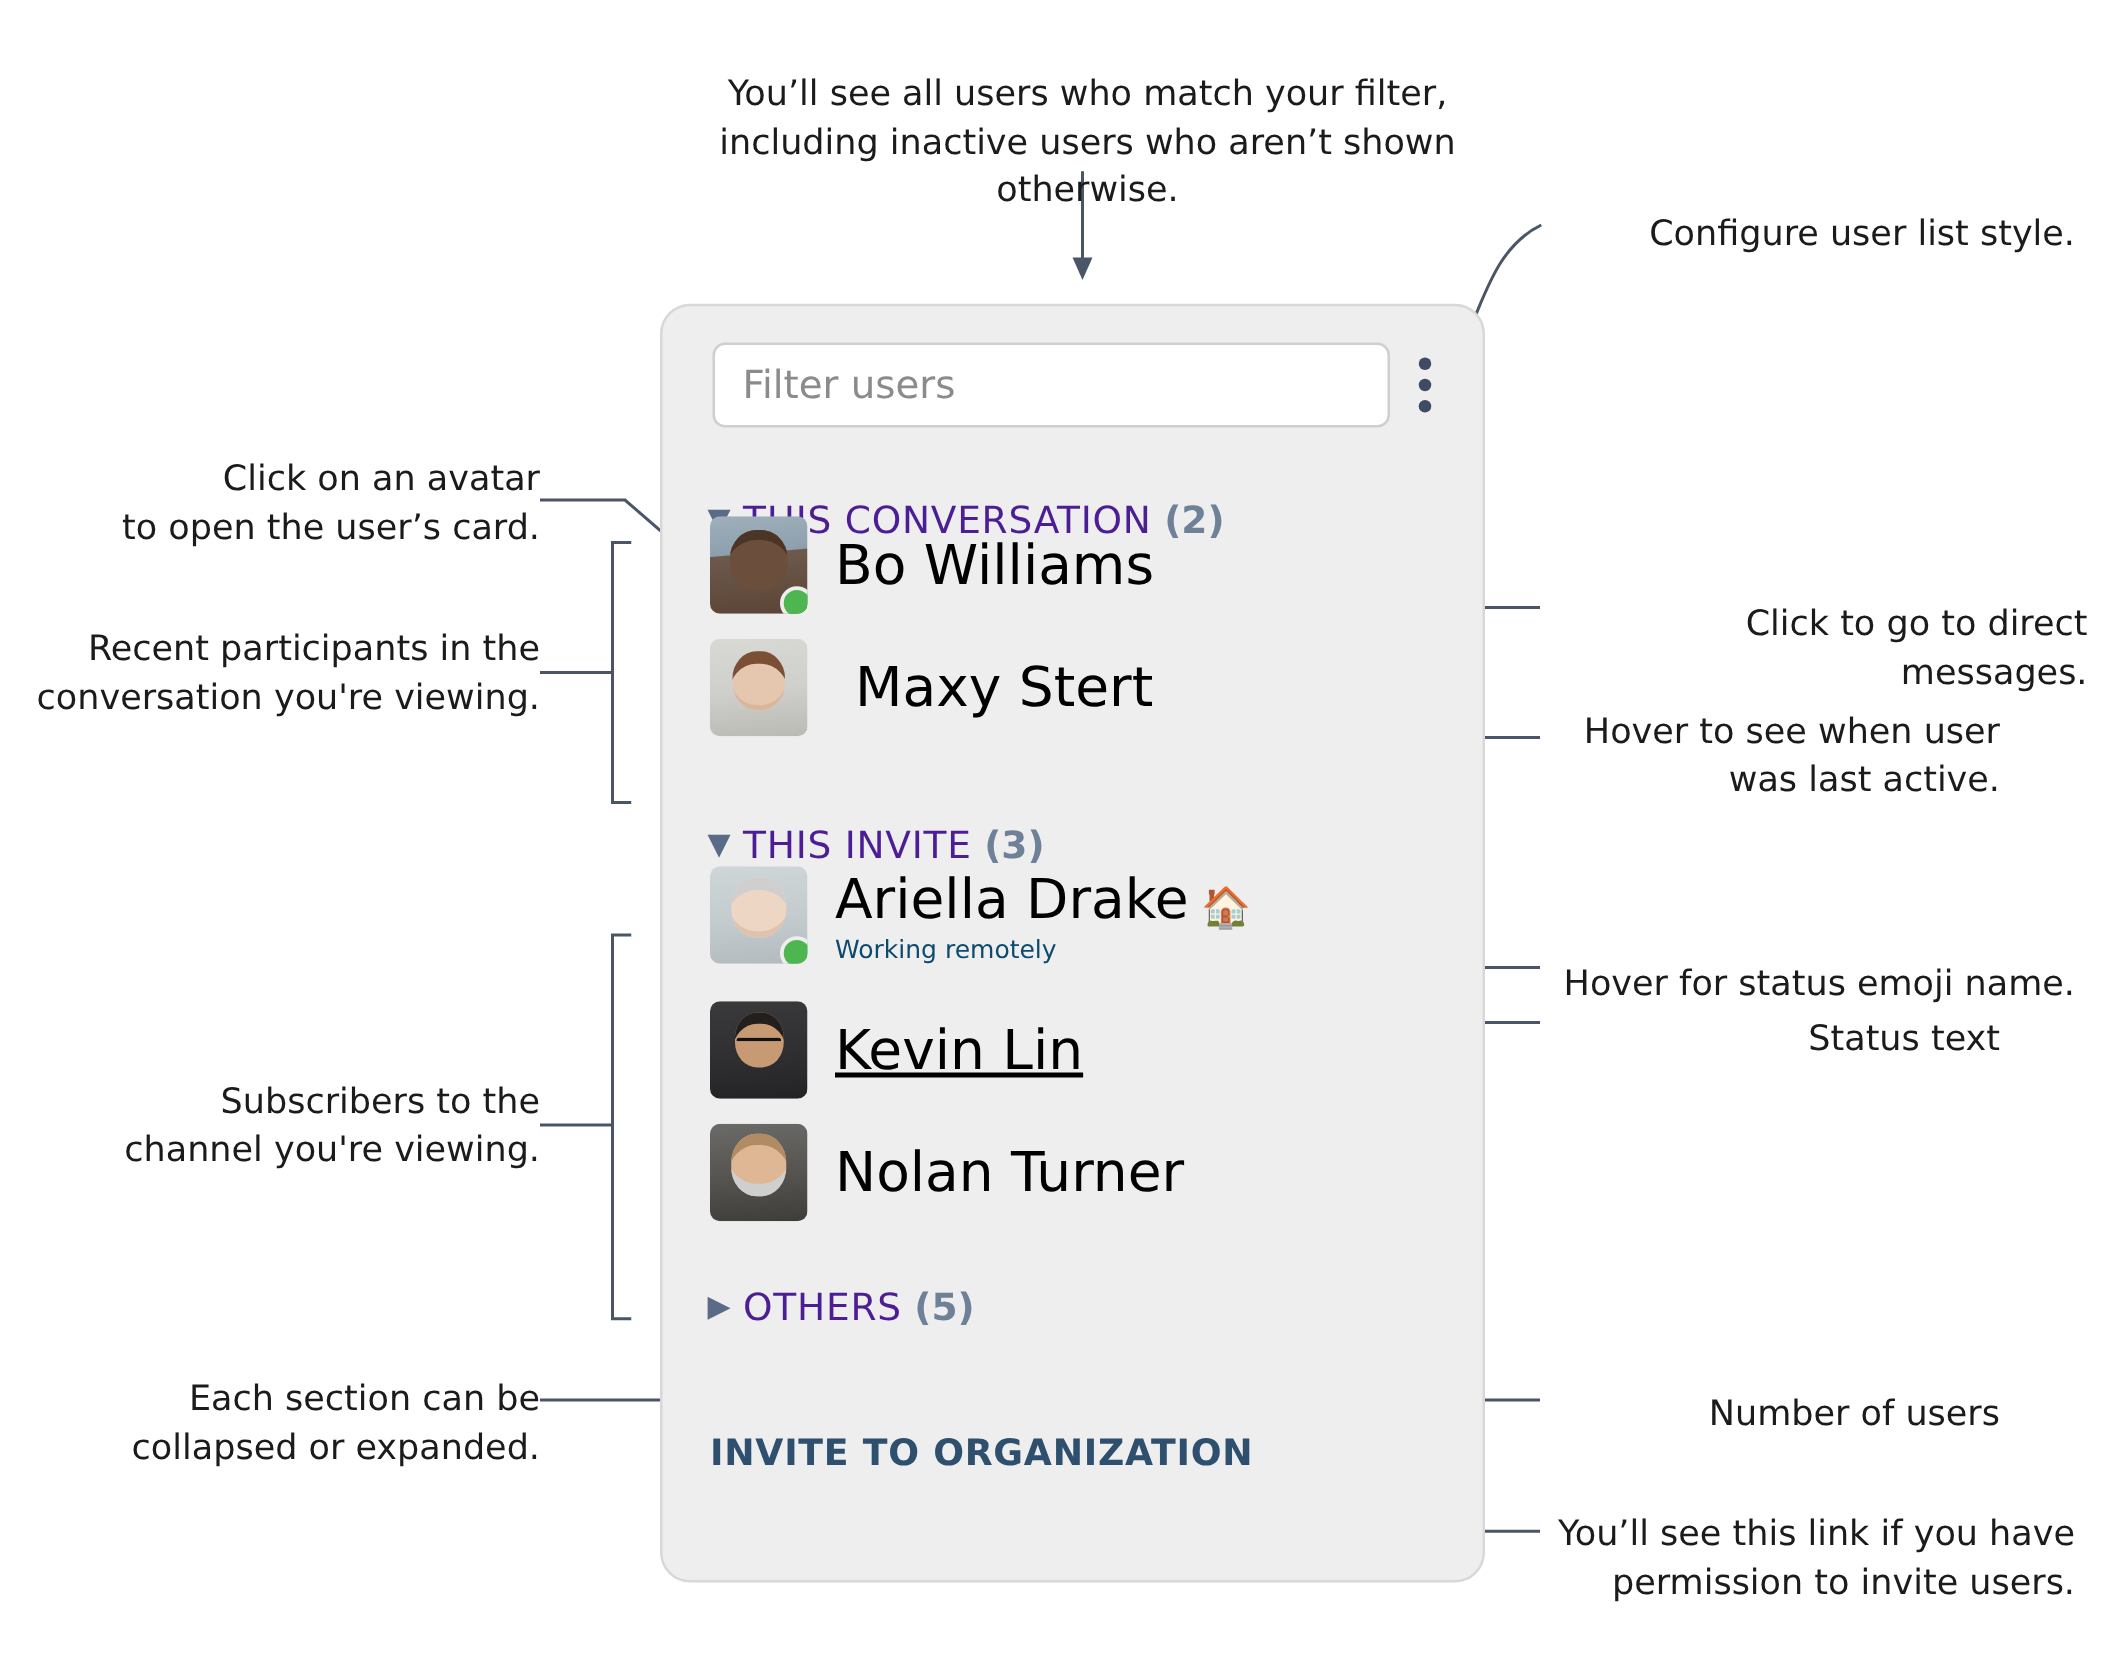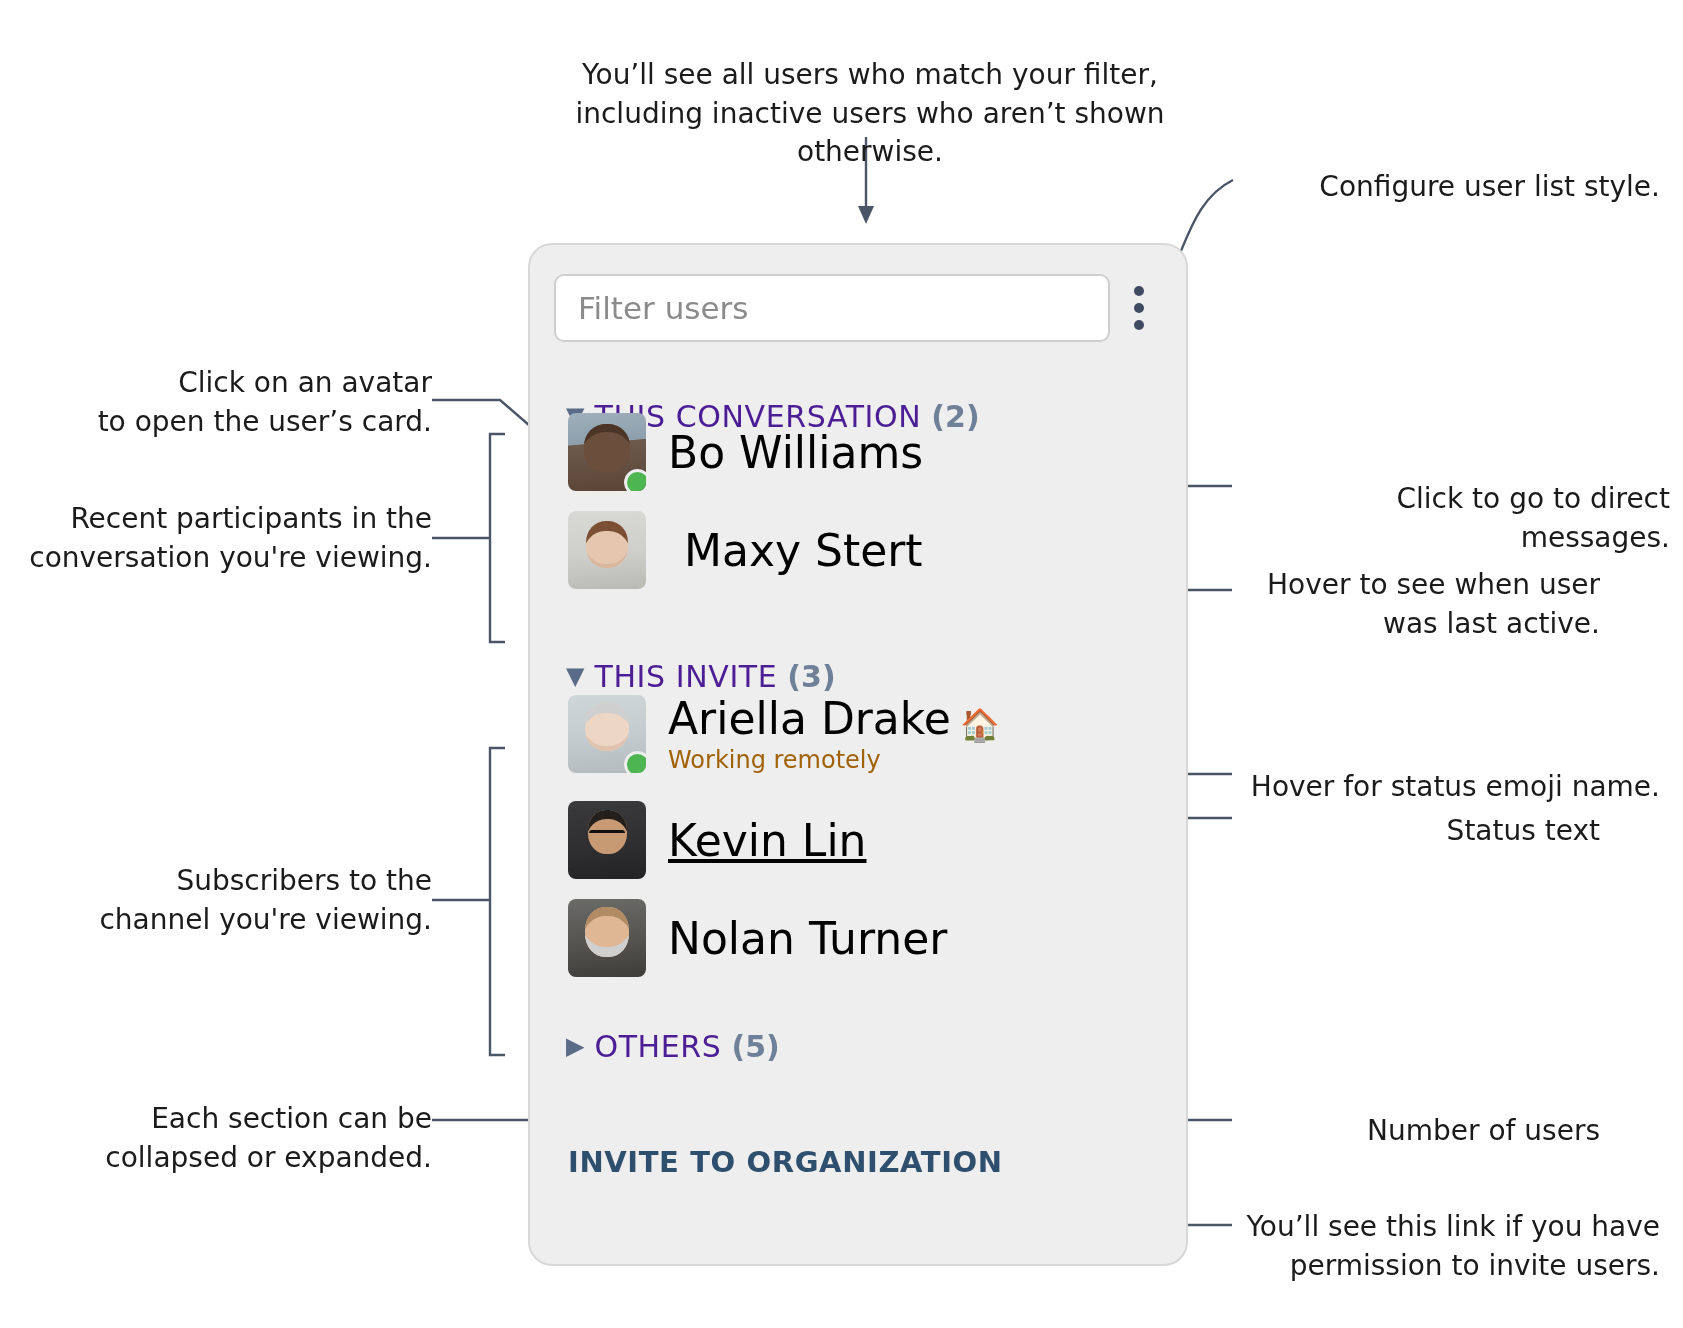--- a/index.html
+++ b/index.html
@@ -68,20 +68,21 @@
     height: 68px;
     box-sizing: border-box;
     background: #ffffff;
     border: 2px solid #cfcfcf;
     border-radius: 10px;
     font-size: 31px;
     color: #8b8b8b;
     font-family: "DejaVu Sans", sans-serif;
     padding: 0 22px;
     outline: none;
+    margin-left: 16px;
   }
   .filter-input::placeholder { color: #8b8b8b; }
   .kebab {
     width: 54px;
     height: 68px;
     margin-left: 2px;
     display: flex;
     flex-direction: column;
     align-items: center;
     justify-content: center;
@@ -150,22 +151,22 @@
     background: #4db651;
     border: 3px solid #eeeeee;
     box-sizing: border-box;
   }
   .uname {
     font-size: 44px;
     color: #000000;
     white-space: nowrap;
   }
   .ustatus {
-    font-size: 24px;
-    color: #a16207;
+    font-size: 20px;
+    color: #0c4a6e;
     margin-top: 2px;
     white-space: nowrap;
   }
   .ucol { display: flex; flex-direction: column; justify-content: center; }
   .emoji { font-size: 32px; margin-left: 10px; }
 
   .invite {
     position: absolute;
     left: 38px;
     top: 900px;

